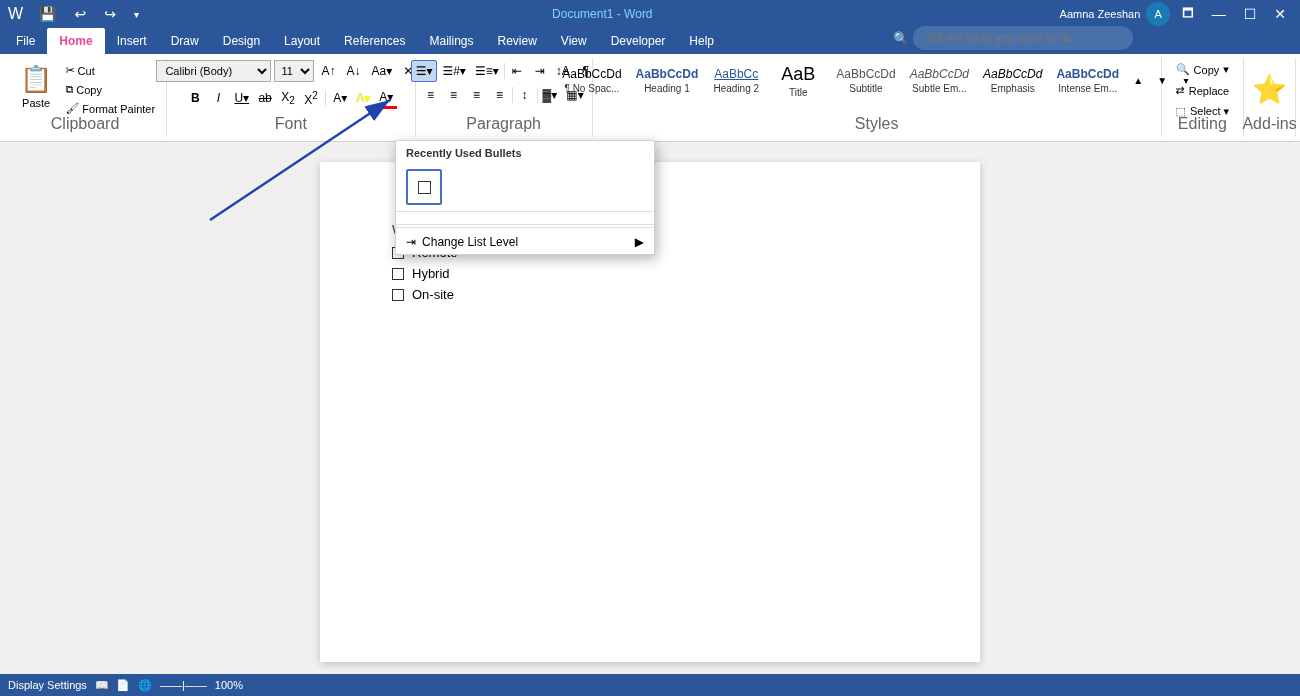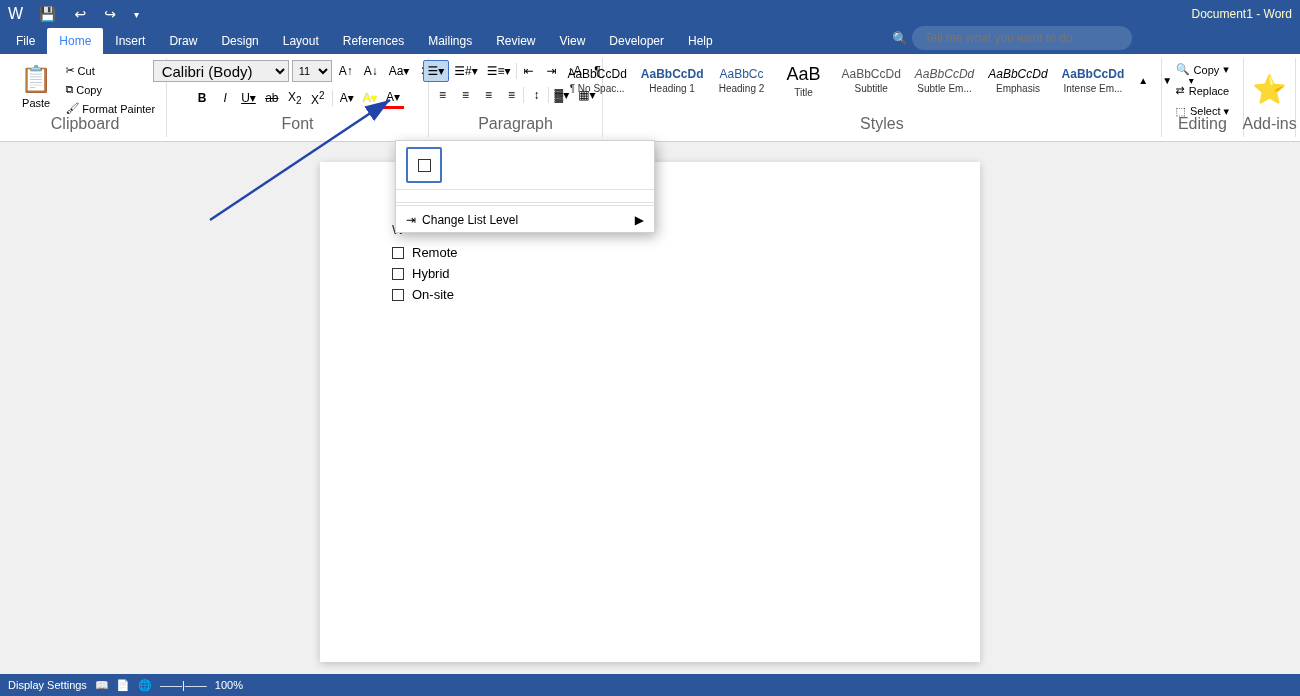--- a/index.html
+++ b/index.html
@@ -9,21 +9,21 @@
     .title-bar {
       background: #2b579a;
       height: 28px;
       display: flex;
       align-items: center;
       justify-content: space-between;
       padding: 0 8px;
       color: white;
     }
     .title-bar-left { display: flex; align-items: center; gap: 6px; }
-    .title-bar-center { font-size: 12px; color: #fef9c3; }
+    .title-bar-center { font-size: 12px; color: #7dd3fc; }
     .title-bar-right { display: flex; align-items: center; gap: 6px; }
     .title-btn { background: none; border: none; color: white; font-size: 14px; cursor: pointer; padding: 2px 6px; }
     .user-name { font-size: 11px; color: white; }
 
     
     .ribbon-tabs {
       background: #2b579a;
       display: flex;
       height: 26px;
       align-items: flex-end;
@@ -33,22 +33,22 @@
       padding: 4px 12px;
       font-size: 12px;
       cursor: pointer;
       color: white;
       border: none;
       background: none;
       height: 26px;
     }
     .ribbon-tab.active {
       background: white;
-      color: #3b82f6;
-      font-weight: 400;
+      color: #ec4899;
+      font-weight: 700;
       border-radius: 2px 2px 0 0;
     }
 
     
     .ribbon {
       background: white;
       border-bottom: 1px solid #d0d0d0;
       padding: 4px 4px 4px 4px;
       display: flex;
       align-items: stretch;
@@ -112,23 +112,23 @@
       border: none;
       cursor: pointer;
       font-size: 11px;
       padding: 2px 3px;
       white-space: nowrap;
     }
 
     
     .font-selects { display: flex; gap: 3px; margin-bottom: 3px; }
     .font-name-select {
-      width: 136px;
+      width: 115px;
       height: 22px;
-      font-size: 15px;
+      font-size: 11px;
       border: 1px solid #ababab;
       padding: 0 4px;
     }
     .font-size-select {
       width: 40px;
       height: 22px;
       font-size: 11px;
       border: 1px solid #ababab;
       padding: 0 2px;
     }
@@ -315,20 +315,28 @@
 
 <div class="title-bar">
   <div class="title-bar-left">
     <span style="color:white; font-size:16px; margin-right:4px;">W</span>
     <button class="title-btn">💾</button>
     <button class="title-btn">↩</button>
     <button class="title-btn">↪</button>
     <button class="title-btn" style="font-size:10px;">▾</button>
   </div>
   <div class="title-bar-center">Document1 - Word</div>
+  <div class="title-bar-right">
+    <span class="user-name">Aamna Zeeshan</span>
+    <div style="width:24px;height:24px;background:#1a7bb4;border-radius:50%;display:flex;align-items:center;justify-content:center;color:white;font-size:11px;">A</div>
+    <button class="title-btn" style="font-size:12px;">🗖</button>
+    <button class="title-btn">—</button>
+    <button class="title-btn">☐</button>
+    <button class="title-btn">✕</button>
+  </div>
 </div>
 
 <div class="ribbon-tabs">
   <button class="ribbon-tab">File</button>
   <button class="ribbon-tab active">Home</button>
   <button class="ribbon-tab">Insert</button>
   <button class="ribbon-tab">Draw</button>
   <button class="ribbon-tab">Design</button>
   <button class="ribbon-tab">Layout</button>
   <button class="ribbon-tab">References</button>
@@ -432,21 +440,21 @@
       <div style="display:flex; gap:2px; align-items:center;">
         <div class="style-item">
           <span class="style-preview" style="font-size:12px;">AaBbCcDd</span>
           <span class="style-label">¶ No Spac...</span>
         </div>
         <div class="style-item">
           <span class="style-preview" style="font-size:12px; color:#2b579a; font-weight:bold;">AaBbCcDd</span>
           <span class="style-label">Heading 1</span>
         </div>
         <div class="style-item">
-          <span class="style-preview" style="font-size:12px; color:#2b579a;">AaBbCc</span>
+          <span class="style-preview" style="font-size:12px; color:#2b579a;text-decoration:underline;">AaBbCc</span>
           <span class="style-label">Heading 2</span>
         </div>
         <div class="style-item">
           <span class="style-preview" style="font-size:18px;">AaB</span>
           <span class="style-label">Title</span>
         </div>
         <div class="style-item">
           <span class="style-preview" style="font-size:12px; color:#555;">AaBbCcDd</span>
           <span class="style-label">Subtitle</span>
         </div>
@@ -512,20 +520,21 @@
       </li>
       <li class="bullet-item">
         <span class="bullet-box"></span>
         <span>On-site</span>
       </li>
     </ul>
   </div>
 </div>
 
 <div class="bullet-dropdown">
+  <div class="dropdown-section-title">Recently Used Bullets</div>
   <div class="dropdown-recent">
     <div class="recent-bullet-item">
       <span style="font-size:13px; border:1.5px solid #333; width:13px; height:13px; display:inline-block;"></span>
     </div>
   </div>
   <div class="bullet-library">
   </div>
   <div class="dropdown-divider"></div>
   <div class="dropdown-menu-item has-submenu">
     <div style="display:flex; align-items:center; gap:6px;">

